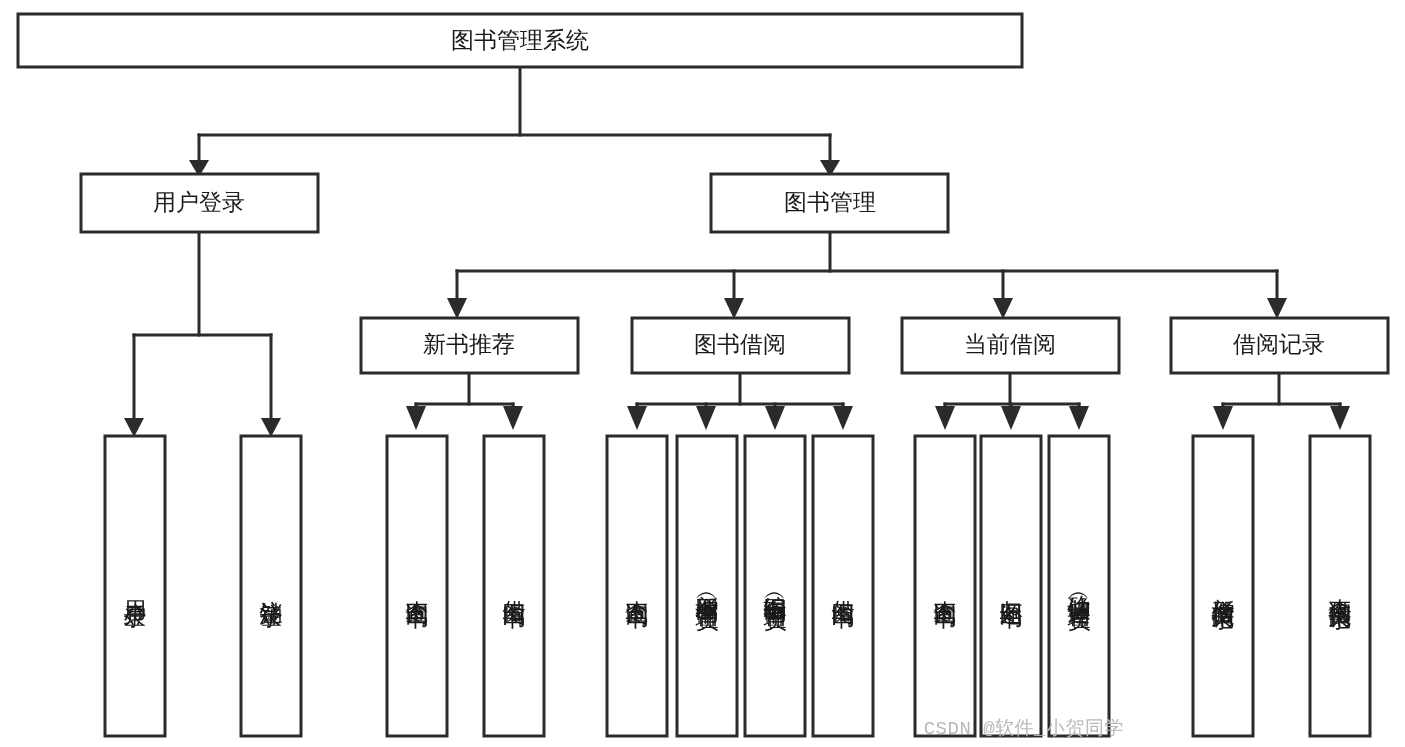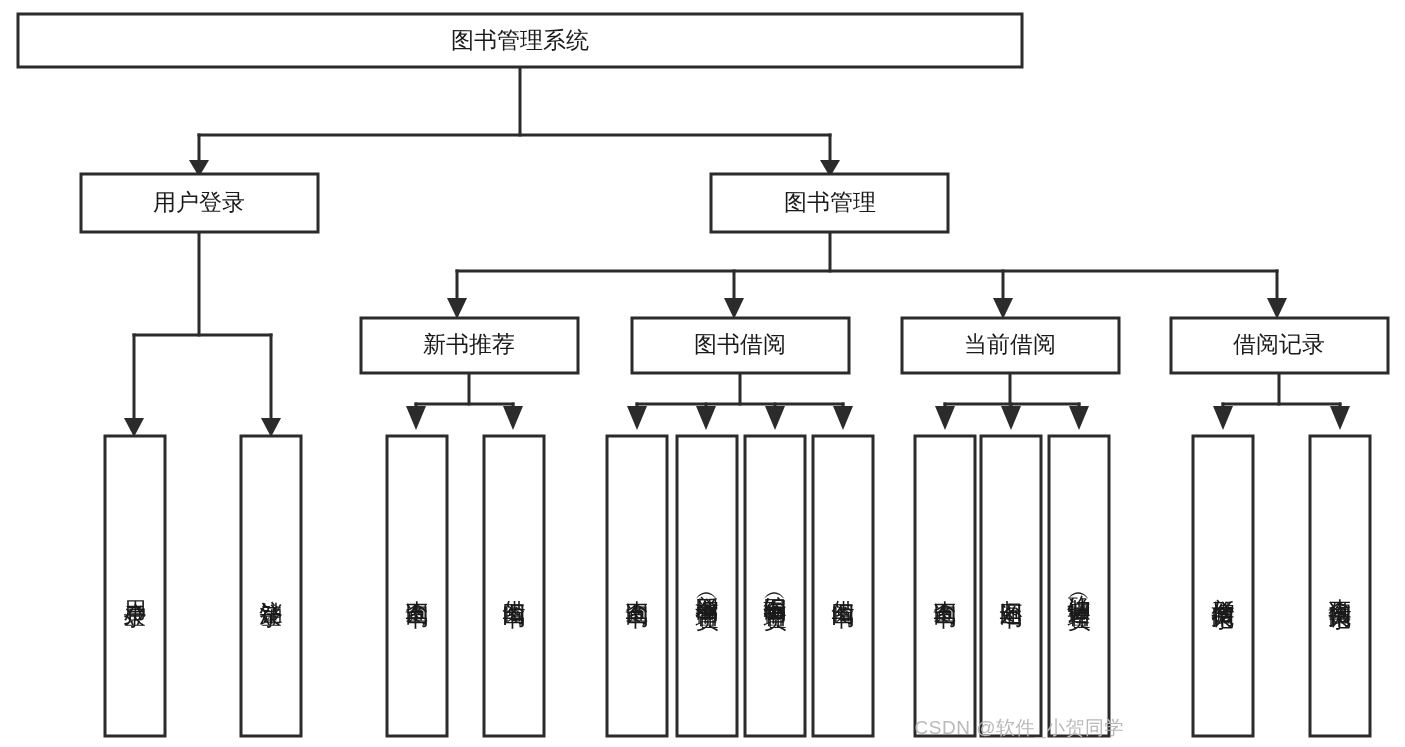--- a/index.html
+++ b/index.html
@@ -63,21 +63,21 @@
     line-height: 1.18;
     color: #1a1a1a;
     letter-spacing: 2px;
     white-space: nowrap;
     text-align: center;
   }
   .watermark {
     position: absolute;
     right: 8px;
     bottom: 6px;
-    font-family: Liberation Sans, sans-serif;
+    font-family: Liberation Mono, monospace;
     font-size: 19px;
     color: #b9b9b9;
     letter-spacing: 0.5px;
     white-space: nowrap;
   }
 </style>
 </head>
 <body>
 
 <div id="diagram-root">

